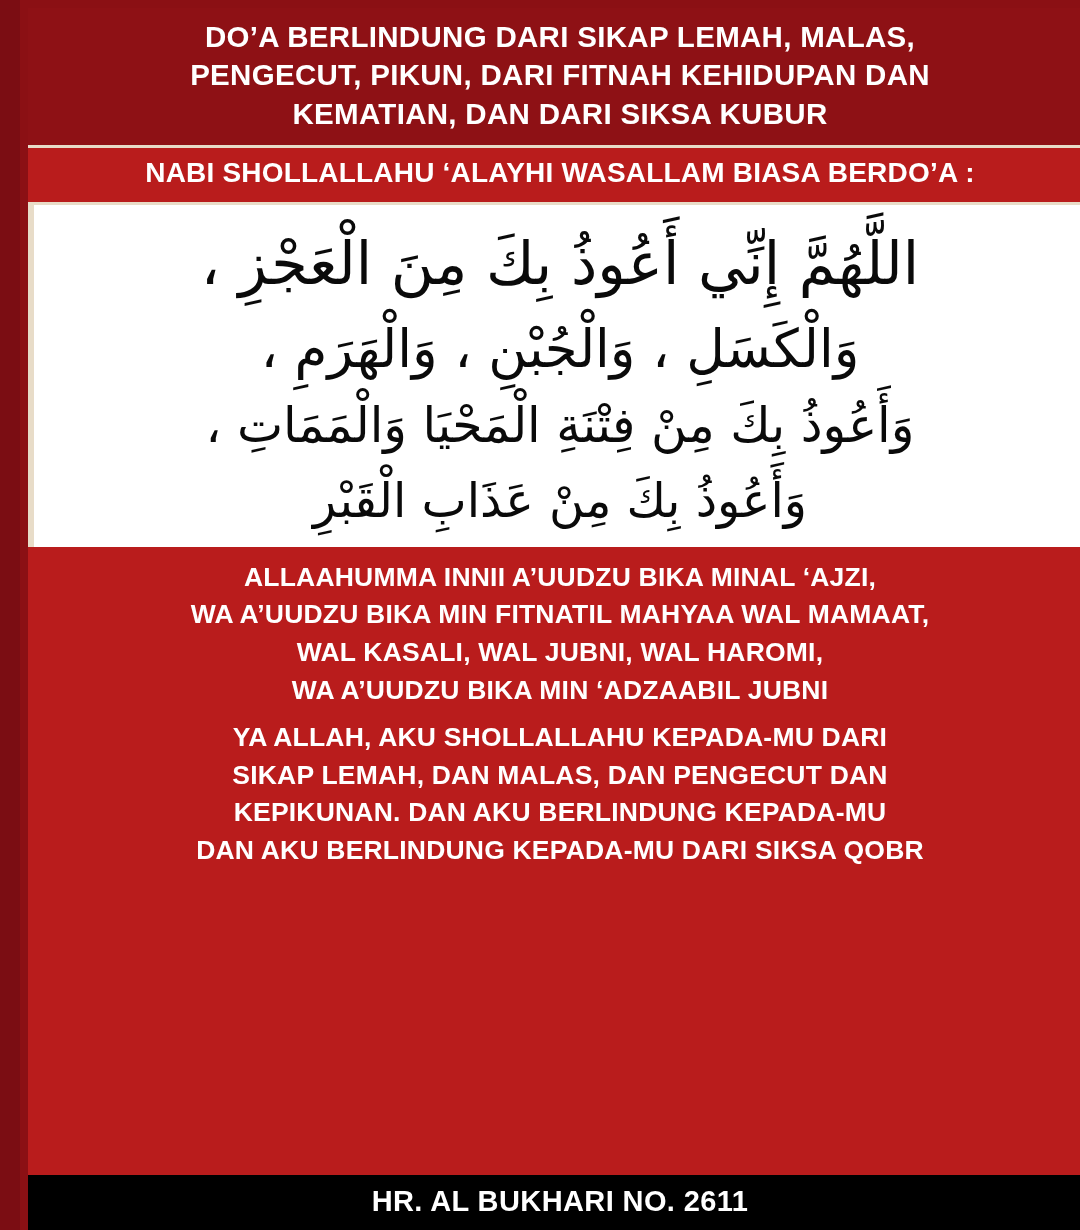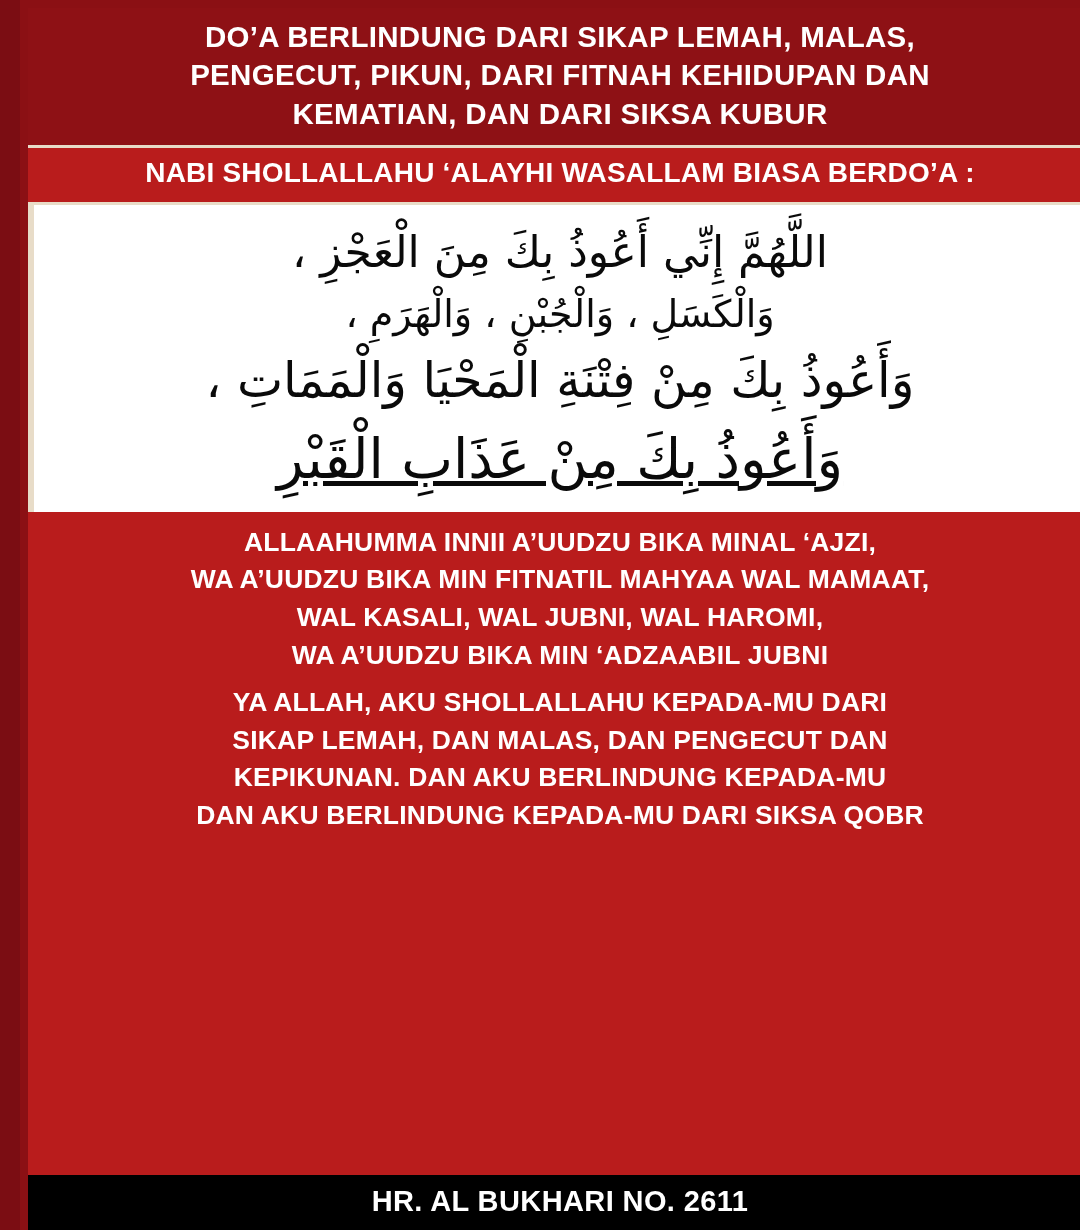--- a/index.html
+++ b/index.html
@@ -63,24 +63,24 @@
   }
   .arabic-line {
     direction: rtl;
     text-align: center;
     color: #0a0a0a;
     font-family: "DejaVu Sans", "Liberation Serif", serif;
     font-size: 52px;
     line-height: 1.52;
     white-space: nowrap;
   }
-  .arabic-line.l1 { font-size: 44px; }
-  .arabic-line.l2 { font-size: 38px; }
+  .arabic-line.l1 { font-size: 59px; }
+  .arabic-line.l2 { font-size: 53px; }
   .arabic-line.l3 { font-size: 49px; }
-  .arabic-line.l4 { font-size: 55px; text-decoration: underline; }
+  .arabic-line.l4 { font-size: 48px; }
 
   
   .black-panel {
     background: #b91c1c;
     color: #ffffff;
     text-align: center;
     padding: 12px 8px 14px 8px;
     flex: 1 1 auto;
     box-sizing: border-box;
   }

